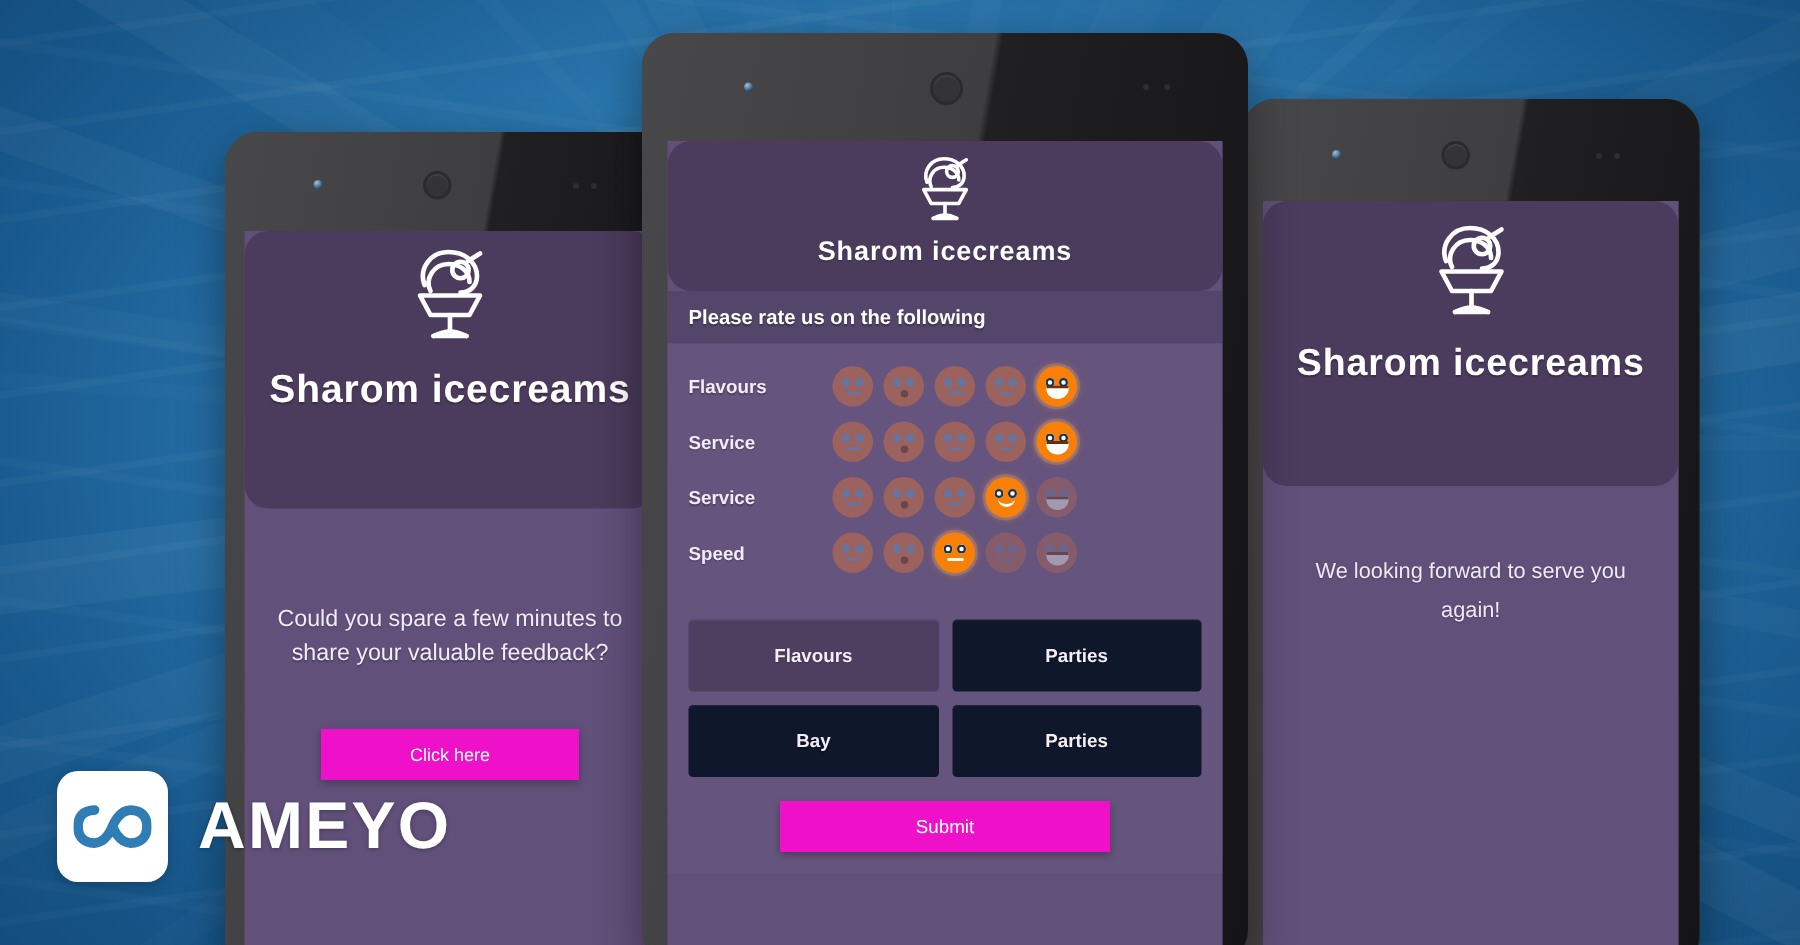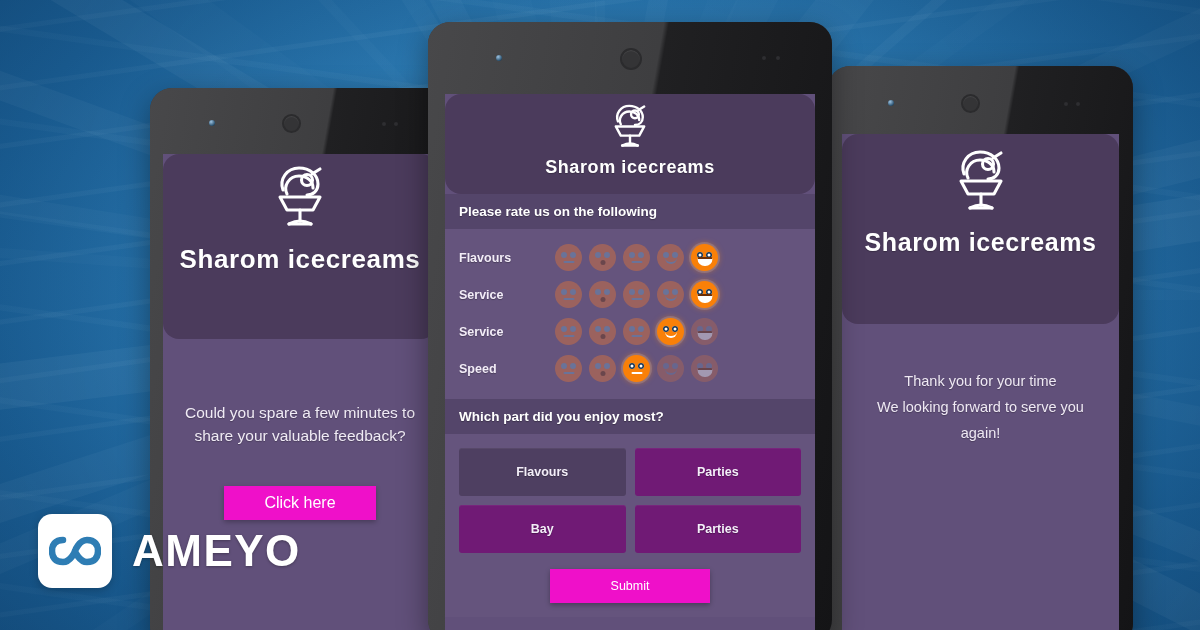--- a/index.html
+++ b/index.html
@@ -68,23 +68,23 @@
   .logo-txt { font-weight:bold; letter-spacing:.6px; color:#ffffff; white-space:nowrap;
               text-shadow:0 1px 1px rgba(0,0,0,.25); }
   .ic { display:block; }
 
   
   #screen-left .app-header { height:185px; padding-top:6px; }
   #screen-left .logo-txt { font-size:26px; margin-top:14px; }
   #screen-left .body-area { flex:1; padding:42px 14px 0; text-align:center; }
   #screen-left .prompt { font-size:15.5px; line-height:1.5; color:#f0ebf5;
                          text-shadow:0 1px 1px rgba(0,0,0,.25);margin-top:20px; }
-  #screen-left .cta { margin:38px auto 0; width:152px; height:34px;
+  #screen-left .cta { margin:38px auto 0; width:172px; height:34px;
       background:#ef10c9; display:flex; align-items:center; justify-content:center;
-      font-size:16px; color:#fff; box-shadow:0 2px 5px rgba(0,0,0,.28); }
+      font-size:12px; color:#fff; box-shadow:0 2px 5px rgba(0,0,0,.28); }
 
   
   #screen-right .app-header { height:190px; padding-top:10px; }
   #screen-right .logo-txt { font-size:25px; margin-top:14px; }
   #screen-right .body-area { flex:1; padding:44px 16px 0; text-align:center; }
   #screen-right .thanks { font-size:14.5px; line-height:1.8; color:#efe9f4;
                           text-shadow:0 1px 1px rgba(0,0,0,.25); }
 
   
   #screen-center .app-header { height:100px; padding-top:6px; }
@@ -111,28 +111,28 @@
   .m-o { bottom:6px; width:5px; height:5px; border-radius:50%; background:#6d4033; }
   .m-smile { bottom:7px; width:12px; height:6px; border-radius:0 0 12px 12px;
              border-bottom:2px solid #6d83a8; }
   .m-grin { bottom:5px; width:15px; height:9px; border-radius:2px 2px 8px 8px;
             background:#fff; border-top:2px solid #6b2e05; }
   .face.on .m-smile { border-bottom-color:#ffffff; }
   .face.on .m-line { background:#ffffff; }
 
   .opt-grid { display:grid; grid-template-columns:1fr 1fr; gap:9px;
               padding:14px 14px 10px 14px; background:#65547d; }
-  .opt { height:48px; background:#701a75; border-radius:3px;
+  .opt { height:48px; background:#0f172a; border-radius:3px;
          display:flex; align-items:center; justify-content:center;
          font-size:12.5px; color:#f3eef8; font-weight:bold;
          text-shadow:0 1px 1px rgba(0,0,0,.3);
          box-shadow:inset 0 1px 0 rgba(255,255,255,.05); }
   .opt.sel { background:#4e3f61; }
   .submit-wrap { background:#65547d; padding:6px 0 14px; display:flex; justify-content:center; }
-  .submit { width:160px; height:34px; background:#ef10c9; color:#fff;
+  .submit { width:220px; height:34px; background:#ef10c9; color:#fff;
             display:flex; align-items:center; justify-content:center;
             font-size:12.5px; box-shadow:0 2px 5px rgba(0,0,0,.30); }
 
   
   #ameyo { position:absolute; left:38px; bottom:42px; display:flex; align-items:center; gap:20px; z-index:20; }
   #ameyo .mark { width:74px; height:74px; border-radius:14px; background:#fff;
                  display:flex; align-items:center; justify-content:center;
                  box-shadow:0 2px 8px rgba(0,0,0,.22); }
   #ameyo .word { font-size:44px; font-weight:bold; color:#fff; letter-spacing:1.5px;
                  text-shadow:0 1px 3px rgba(0,0,0,.30); }
@@ -243,21 +243,20 @@
             <path d="M11 37 H51 L44 50 H18 Z"></path>
             <path d="M31 50 V61"></path>
             <path d="M20 64 H42"></path>
             <path d="M31 61 C27 61 23 62.5 20 64"></path>
             <path d="M31 61 C35 61 39 62.5 42 64"></path>
           </svg>
         </span>
         <div class="logo-txt">Sharom icecreams</div>
       </div>
       <div class="body-area">
-        <div class="thanks">Thank you for your time</div>
         <div class="thanks">We looking forward to serve you again!</div>
       </div>
     </div>
   </div>
 </div>
 
 <div class="phone" id="phone-center">
   <div class="body"></div>
   <div class="cam" style="left:68px; top:33px;"></div>
   <div class="ear" style="left:192px; top:26px; width:22px; height:22px;"></div>
@@ -402,21 +401,20 @@
               </div>
               <div class="face dim">
                 <div class="eye l"></div>
                 <div class="eye r"></div>
                 <div class="mouth m-grin"></div>
               </div>
             </div>
           </div>
         </div>
 
-      <div class="sec-title">Which part did you enjoy most?</div>
 
       <div class="opt-grid" id="opt-grid">
           <div class="opt sel">Flavours</div>
           <div class="opt">Parties</div>
           <div class="opt">Bay</div>
           <div class="opt">Parties</div>
         </div>
 
       <div class="submit-wrap">
         <div class="submit">Submit</div>

